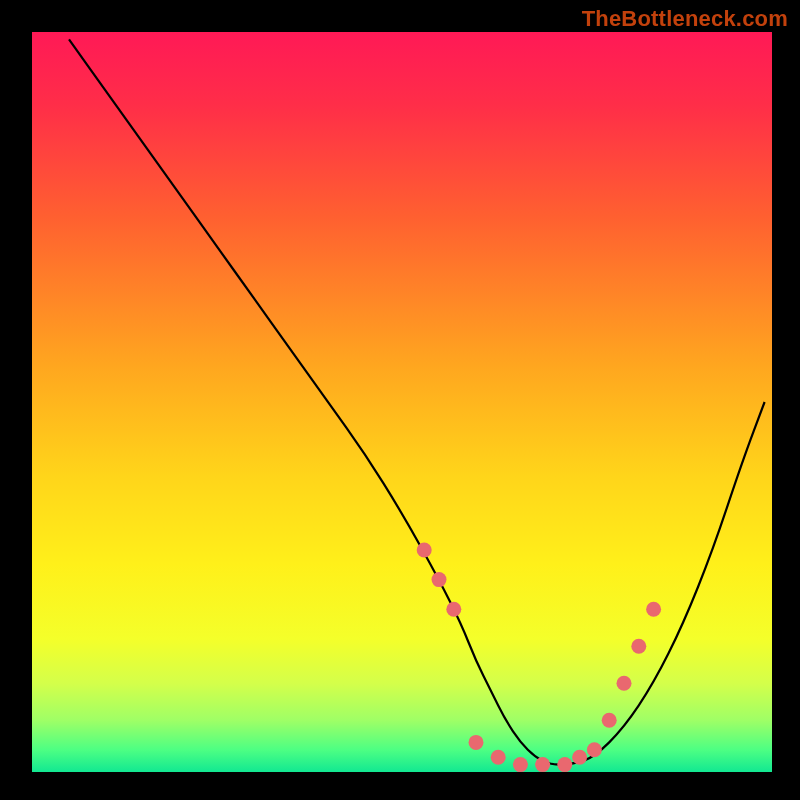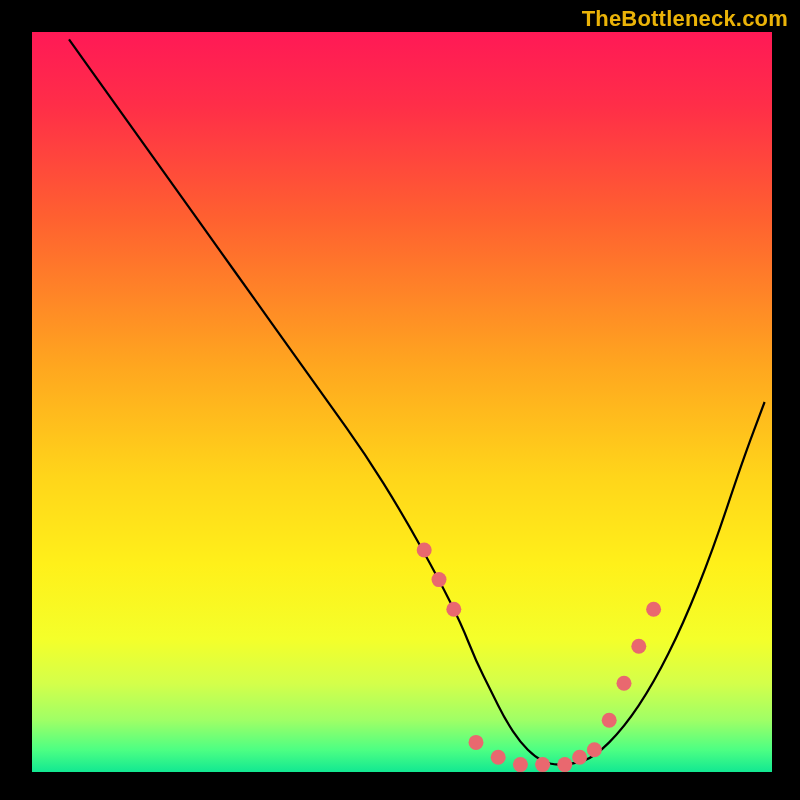--- a/index.html
+++ b/index.html
@@ -16,21 +16,21 @@
     width: 800px;
     height: 800px;
     background: #000;
   }
   .watermark {
     position: absolute;
     top: 6px;
     right: 12px;
     font-size: 22px;
     font-weight: 600;
-    color: #eab308;
+    color: #c2410c;
     letter-spacing: 0.2px;
     z-index: 3;
     pointer-events: none;
   }
   svg {
     position: absolute;
     top: 0;
     left: 0;
   }
 </style>

